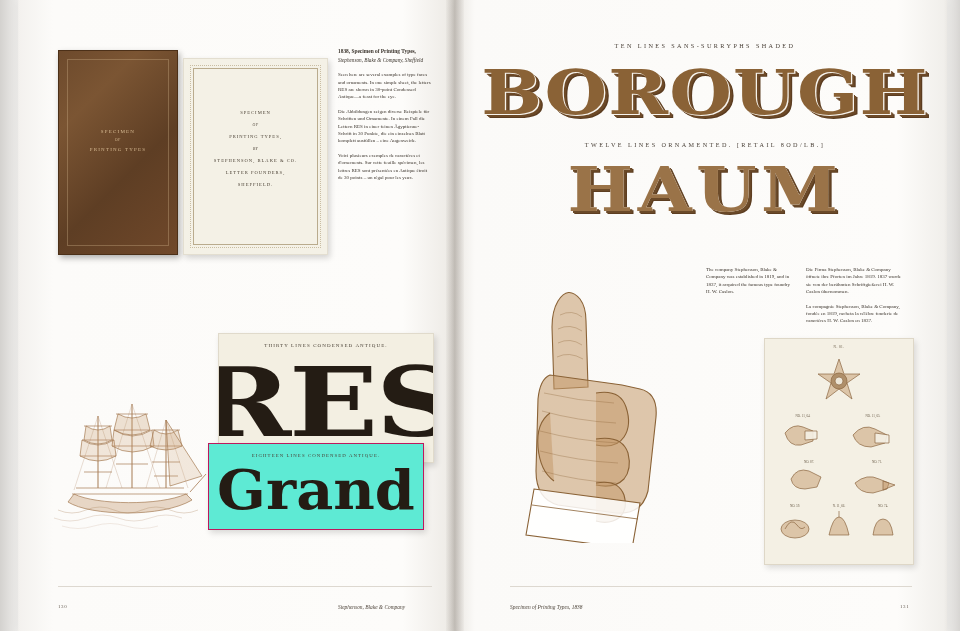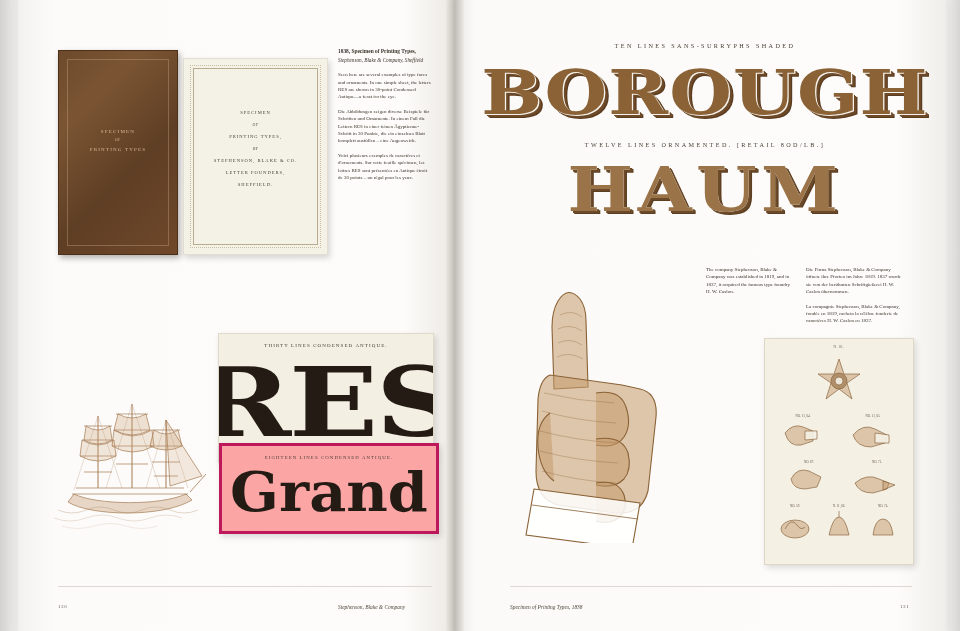--- a/index.html
+++ b/index.html
@@ -181,26 +181,26 @@
     font-weight: bold;
     font-size: 96px;
     line-height: 110px;
     letter-spacing: -2px;
     color: #241c14;
     transform: scaleX(1.22);
   }
 
   .grand-card {
     position: absolute;
-    left: 219px;
+    left: 208px;
     top: 443px;
     width: 214px;
     height: 85px;
-    background: #fca5a5;
-    border: 3px solid #be185d;
+    background: #5eead4;
+    border: 1px solid #be185d;
     box-shadow: 2px 3px 6px rgba(0,0,0,0.14);
     overflow: hidden;
   }
   .grand-card .gc-label {
     position: absolute;
     top: 9px; left: 0; right: 0;
     text-align: center;
     font-size: 4.8px;
     letter-spacing: 1.1px;
     color: #4a4136;

